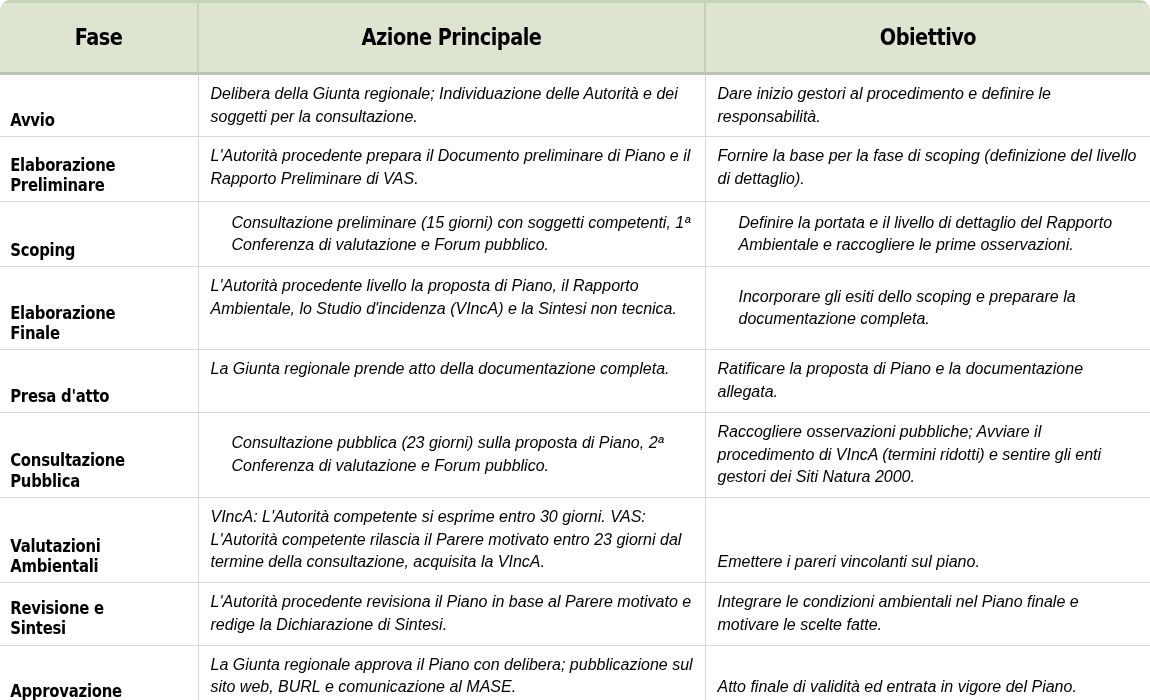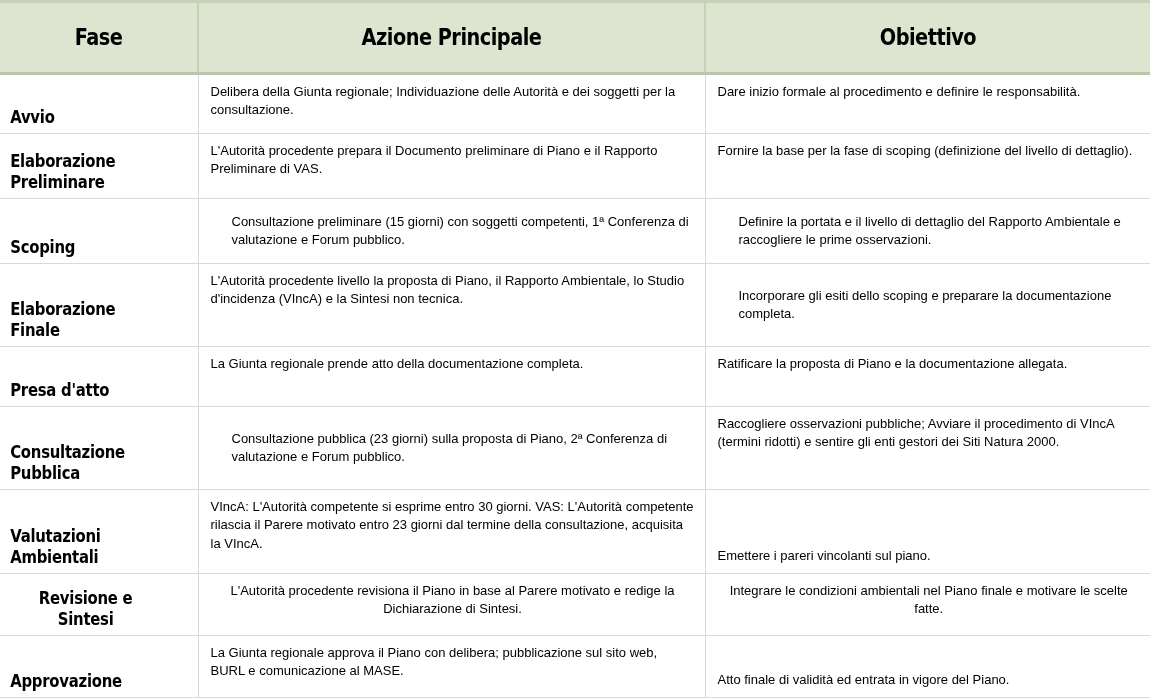--- a/index.html
+++ b/index.html
@@ -11,20 +11,21 @@
     background: #ffffff;
     font-family: "Liberation Sans", sans-serif;
     overflow: hidden;
   }
 
   .table-wrap {
     width: 1150px;
     height: 700px;
     overflow: hidden;
     background: #ffffff;
+    border-radius: 10px;
   }
 
   table.vas-table {
     width: 1150px;
     border-collapse: collapse;
     table-layout: fixed;
     background: #ffffff;
   }
 
   col.col-fase      { width: 198px; }
@@ -76,23 +77,24 @@
     font-size: 17.5px;
     line-height: 1.16;
     letter-spacing: -0.3px;
     vertical-align: bottom;
     transform: scaleX(0.85);
     transform-origin: left center;
   }
 
   td.cell-body {
     padding: 8px 10px 8px 12px;
-    font-size: 13px;
+    font-size: 16px;
     line-height: 1.42;
     vertical-align: top;
+    font-style: italic;
   }
   td.cell-body.mid { vertical-align: middle; padding-left: 33px; }
 
   .rowtext { display: block; }
 </style>
 </head>
 <body>
 
 <div class="table-wrap">
   <table class="vas-table">
@@ -111,21 +113,21 @@
     <tbody>
 
       <tr style="height:60px;">
         <td class="cell-fase">
           <span class="rowtext">Avvio</span>
         </td>
         <td class="cell-body">
           <span class="rowtext">Delibera della Giunta regionale; Individuazione delle Autorità e dei soggetti per la consultazione.</span>
         </td>
         <td class="cell-body">
-          <span class="rowtext">Dare inizio formale al procedimento e definire le responsabilità.</span>
+          <span class="rowtext">Dare inizio gestori al procedimento e definire le responsabilità.</span>
         </td>
       </tr>
 
       <tr style="height:65px;">
         <td class="cell-fase">
           <span class="rowtext">Elaborazione Preliminare</span>
         </td>
         <td class="cell-body">
           <span class="rowtext">L'Autorità procedente prepara il Documento preliminare di Piano e il Rapporto Preliminare di VAS.</span>
         </td>
@@ -187,21 +189,21 @@
           <span class="rowtext">Valutazioni Ambientali</span>
         </td>
         <td class="cell-body">
           <span class="rowtext">VIncA: L'Autorità competente si esprime entro 30 giorni. VAS: L'Autorità competente rilascia il Parere motivato entro 23 giorni dal termine della consultazione, acquisita la VIncA.</span>
         </td>
         <td class="cell-body" style="vertical-align:bottom;">
           <span class="rowtext">Emettere i pareri vincolanti sul piano.</span>
         </td>
       </tr>
 
-      <tr style="height:62px;text-align:center;">
+      <tr style="height:62px;">
         <td class="cell-fase">
           <span class="rowtext">Revisione e Sintesi</span>
         </td>
         <td class="cell-body">
           <span class="rowtext">L'Autorità procedente revisiona il Piano in base al Parere motivato e redige la Dichiarazione di Sintesi.</span>
         </td>
         <td class="cell-body">
           <span class="rowtext">Integrare le condizioni ambientali nel Piano finale e motivare le scelte fatte.</span>
         </td>
       </tr>

